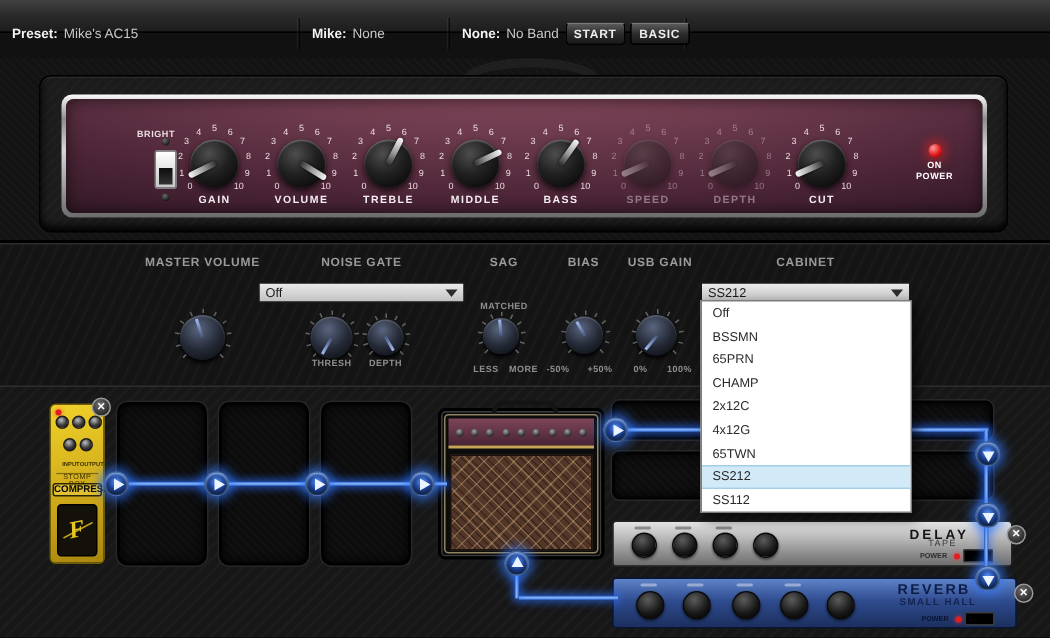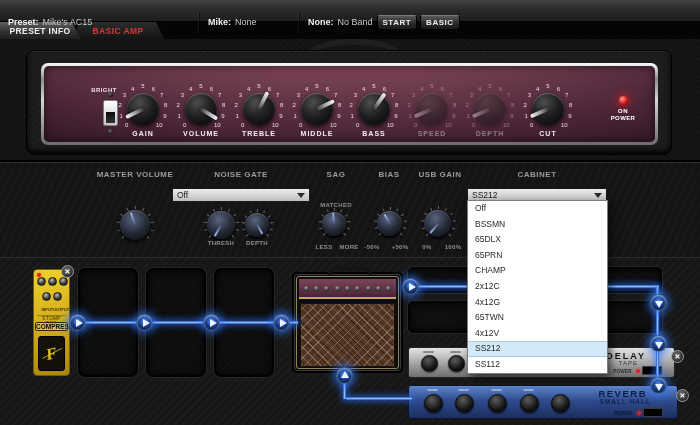--- a/index.html
+++ b/index.html
@@ -229,24 +229,20 @@
     <div class="tb-sec s3">
       <span class="tb-label">None:</span>
       <span class="tb-value">No Band</span>
       <span class="tb-btns">
         <button class="tb-btn">START</button>
         <button class="tb-btn">BASIC</button>
       </span>
     </div>
   </div>
 
-  <div class="tabbar">
-    <div class="tab tab1">PRESET INFO</div>
-    <div class="tab tab2">BASIC AMP</div>
-  </div>
 
   <div class="amp-strip">
     <div class="amp-handle"></div>
     <div class="amp-head">
       <div class="chrome">
         <div class="purple">
           <div class="screw" style="left:64px; top:26px;"></div>
           <div class="bright-label">BRIGHT</div>
           <div class="bright-switch"></div>
           <div class="screw" style="left:64px; top:63px;"></div>
@@ -631,24 +627,22 @@
     <div class="sigarrow ar-right" style="left:402px; top:20px;"></div>
     <div class="sigarrow ar-down" style="left:650px; top:36px;"></div>
     <div class="sigarrow ar-down" style="left:650px; top:77px;"></div>
     <div class="sigarrow ar-down" style="left:650px; top:119px;"></div>
     <div class="sigarrow ar-up" style="left:336px; top:109px;"></div>
   </div>
 
   <div class="cab-list">
       <div class="cab-item">Off</div>
       <div class="cab-item">BSSMN</div>
-      <div class="cab-item">65DLX</div>
       <div class="cab-item">65PRN</div>
       <div class="cab-item">CHAMP</div>
       <div class="cab-item">2x12C</div>
       <div class="cab-item">4x12G</div>
       <div class="cab-item">65TWN</div>
-      <div class="cab-item">4x12V</div>
       <div class="cab-item selected">SS212</div>
       <div class="cab-item">SS112</div>
     </div>
 
 </div>
 
 </body></html>

